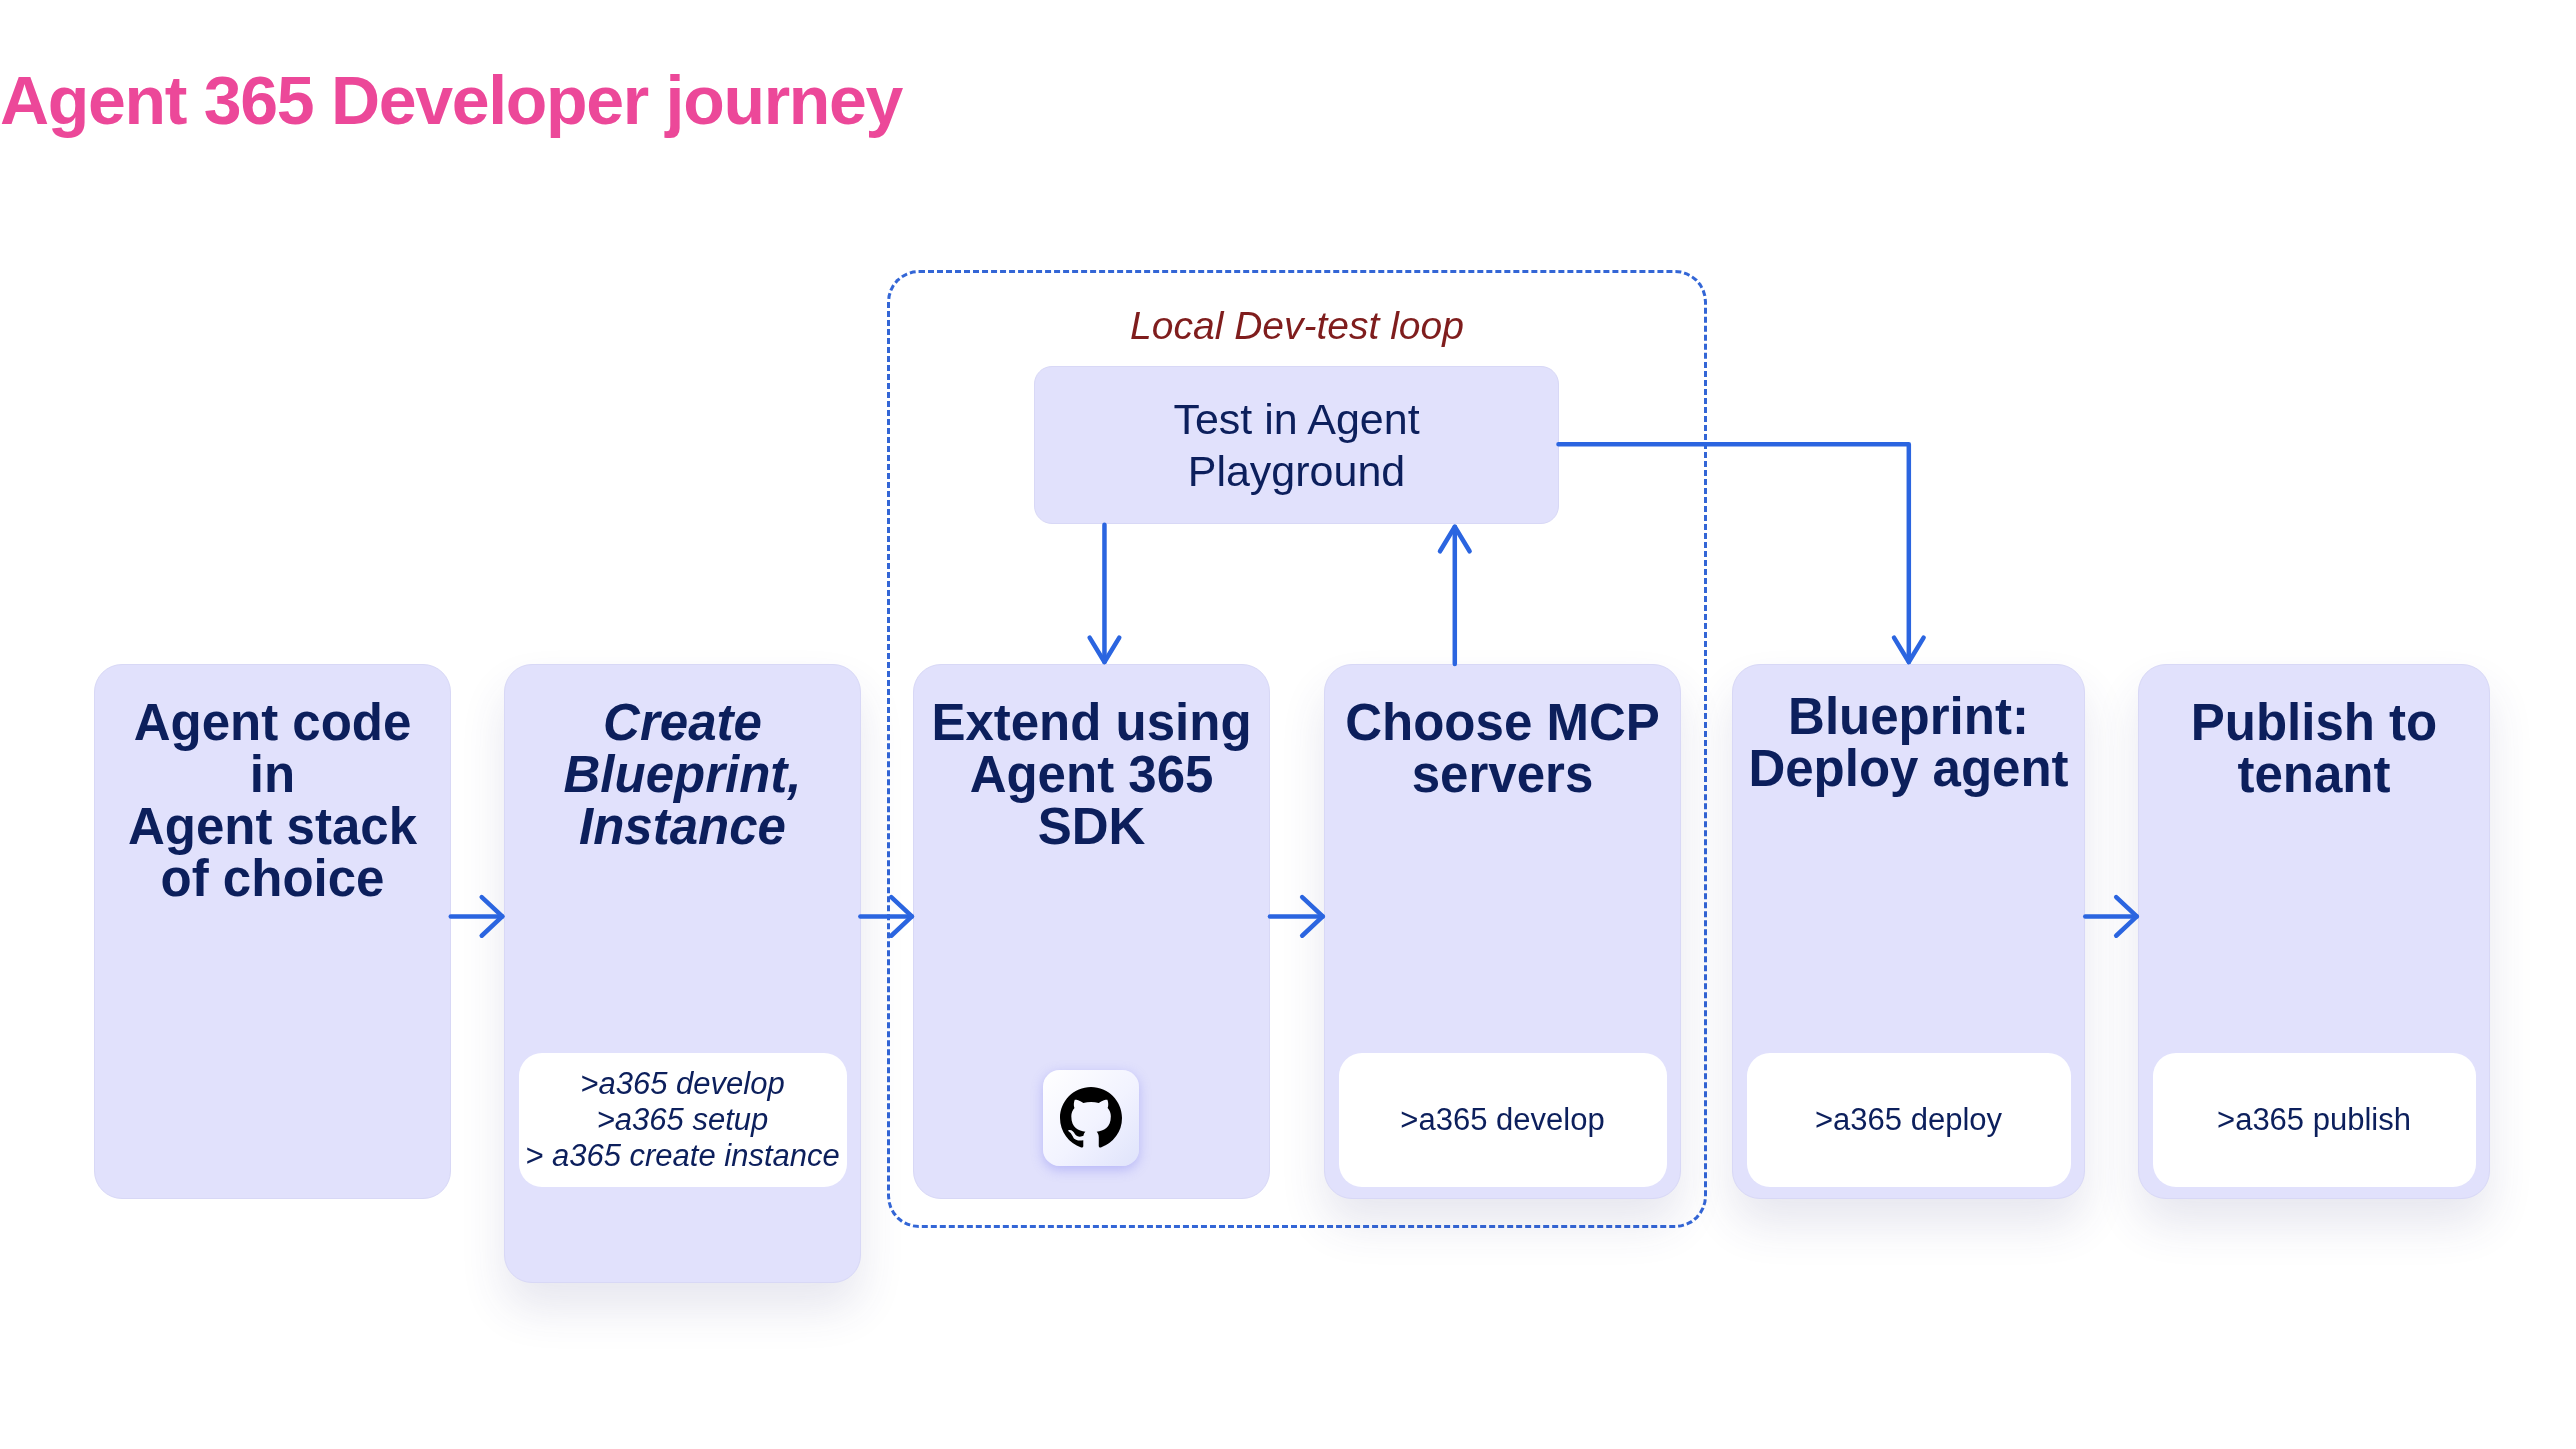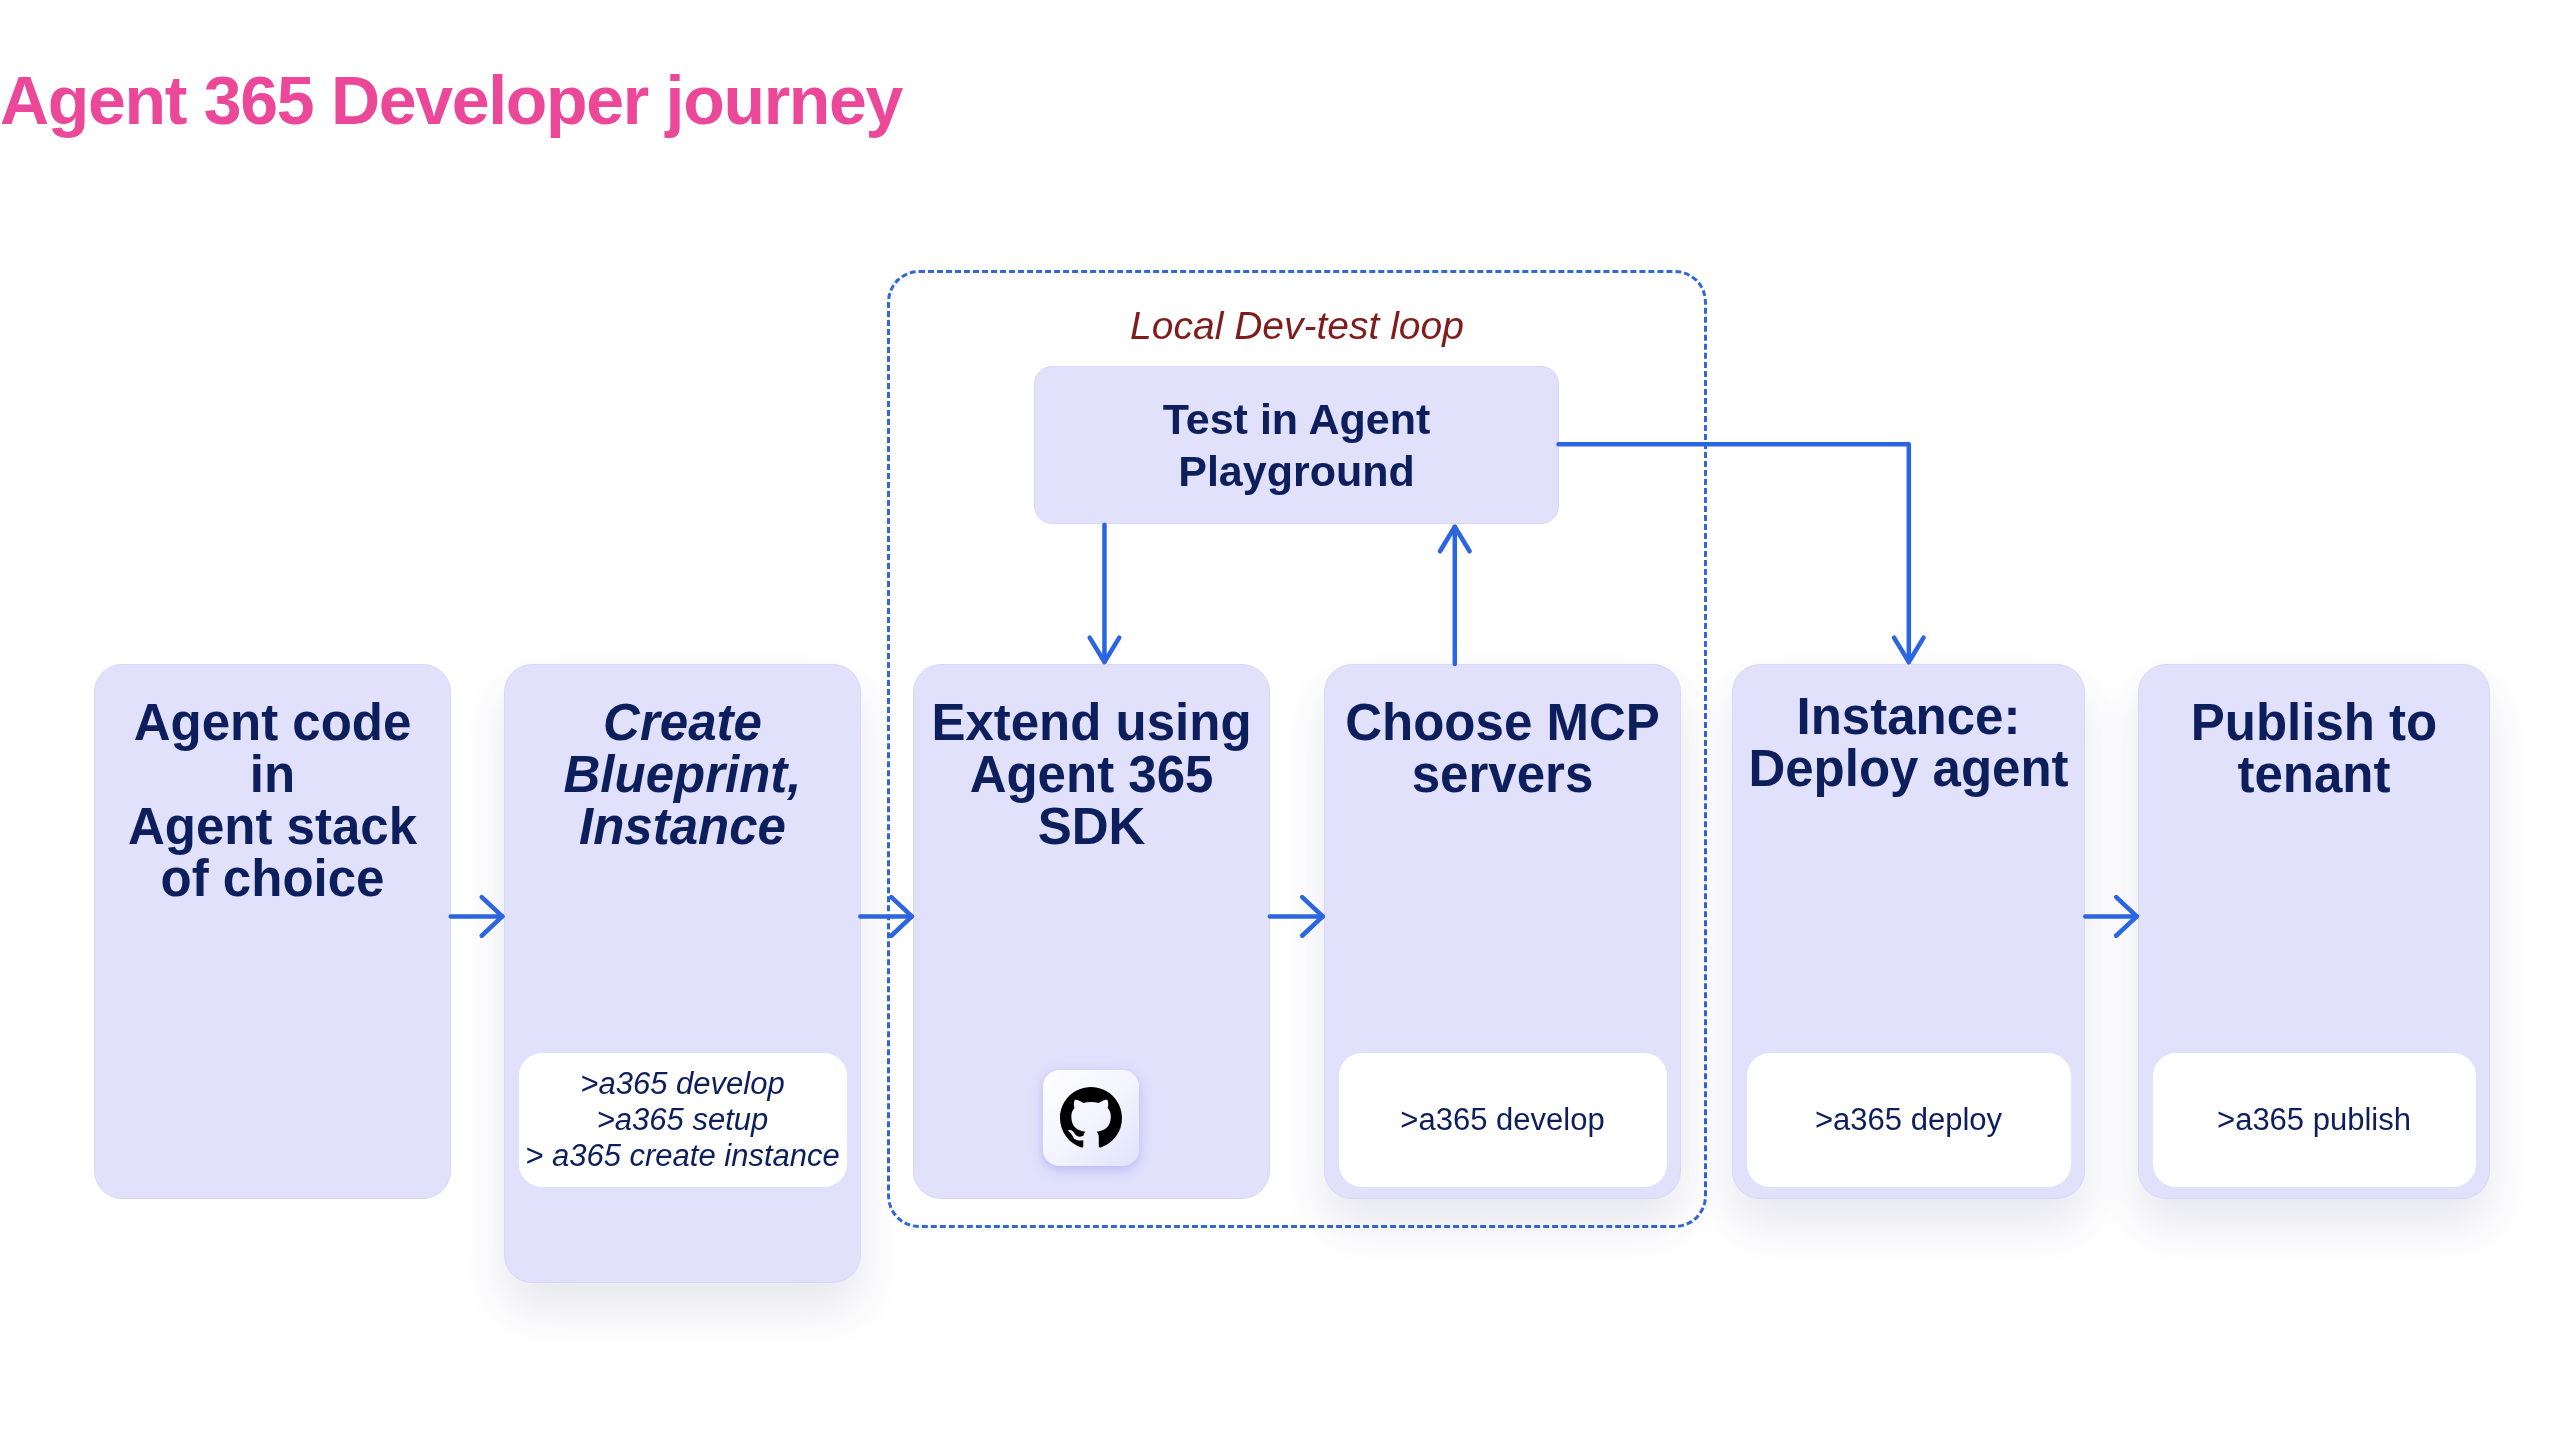--- a/index.html
+++ b/index.html
@@ -15,21 +15,21 @@
           border:1.3px solid #d8d8f6; }
   .card.shadow { box-shadow:0 26px 45px rgba(60,60,120,0.12); }
   .card-title { position:absolute; left:0; right:0; top:32px; text-align:center;
                 font-size:51px; font-weight:700; line-height:52px; color:#0c1f5c; padding:0 13px; }
   .cmd { position:absolute; left:13.5px; right:13.5px; top:388px; height:134px; background:#ffffff;
          border-radius:23px; display:flex; flex-direction:column; align-items:center; justify-content:center;
          font-size:31px; line-height:36px; color:#0c1f5c; }
   .pg { position:absolute; left:1034px; top:366px; width:525px; height:158px; background:#e1e1fc;
         border-radius:18px; border:1.3px solid #d8d8f6; box-sizing:border-box;
         display:flex; flex-direction:column; justify-content:center; align-items:center;
-        font-size:43px; font-weight:700; line-height:52px; color:#0c1f5c; }
+        font-size:43px; font-weight:400; line-height:52px; color:#0c1f5c; }
   .gh { position:absolute; left:1043px; top:1070px; width:96px; height:96px; border-radius:16.7px;
         background:linear-gradient(135deg,#ffffff 0%,#f2f3ff 55%,#dfe3fb 100%);
         box-shadow:0 3.9px 11.6px rgba(110,110,240,0.35); display:flex; align-items:center; justify-content:center; }
   svg.lines { position:absolute; left:0; top:0; }
 </style>
 </head>
 <body>
 
 <div class="title">Agent 365 Developer journey</div>
 
@@ -80,21 +80,21 @@
     <div>Choose MCP</div>
     <div>servers</div>
   </div>
   <div class="cmd">
     <div>&gt;a365 develop</div>
   </div>
 </div>
 
 <div class="card shadow" style="left:1732px;top:664px;width:353px;height:535px;">
   <div class="card-title" style="top:26px;">
-    <div>Instance:</div>
+    <div>Blueprint:</div>
     <div>Deploy agent</div>
   </div>
   <div class="cmd">
     <div>&gt;a365 deploy</div>
   </div>
 </div>
 
 <div class="card shadow" style="left:2138px;top:664px;width:352px;height:535px;text-decoration:underline;">
   <div class="card-title">
     <div>Publish to</div>

